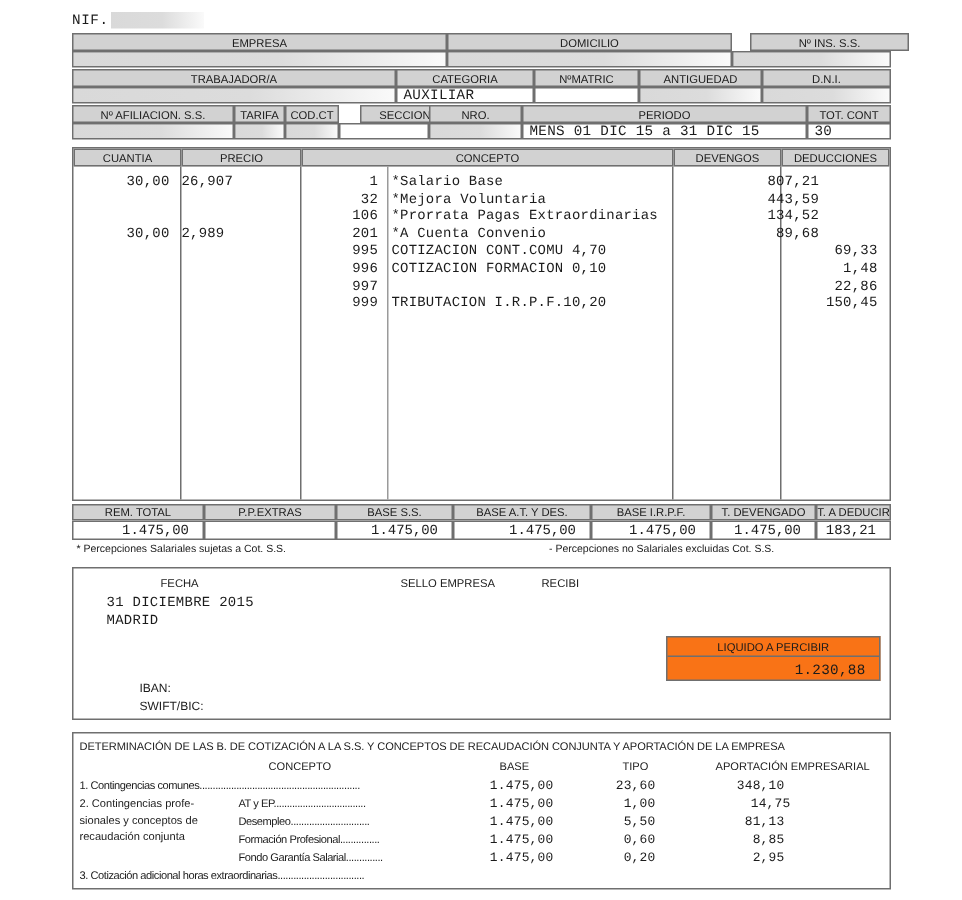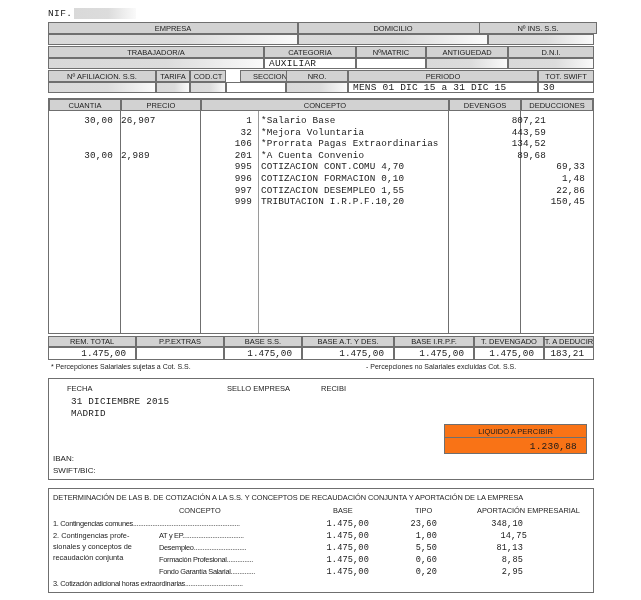--- a/index.html
+++ b/index.html
@@ -62,21 +62,21 @@
     box-sizing:border-box;background:#fff;display:flex;align-items:center;
     justify-content:flex-end;padding-right:9px;font-size:9.3px;overflow:hidden;}
 
   
   #foot-notes{position:absolute;left:0;top:363px;width:546px;height:12px;}
   #foot-notes span{position:absolute;top:0;font-size:7px;}
 
   
   #receipt{position:absolute;left:0;top:378px;width:546px;height:102px;
     border:1px solid #6f6f6f;box-sizing:border-box;background:#fff;}
-  #receipt .t{position:absolute;font-size:7.5px;}
+  #receipt .t{position:absolute;font-size:7.5px;margin-left:40px;}
   #receipt .m{position:absolute;font-size:9.3px;letter-spacing:.2px;}
   #liquido-box{position:absolute;left:395px;top:45px;width:143px;height:30px;
     border:1px solid #6f6f6f;box-sizing:border-box;background:#f97316;}
   #liquido-head{position:absolute;left:0;top:0;width:100%;height:13px;
     border-bottom:1px solid #6f6f6f;box-sizing:border-box;
     display:flex;align-items:center;justify-content:center;font-size:7.5px;}
   #liquido-val{position:absolute;left:0;top:13px;width:100%;height:16px;
     display:flex;align-items:center;justify-content:flex-end;
     padding-right:9px;box-sizing:border-box;font-size:9.5px;letter-spacing:.2px;}
 
@@ -96,21 +96,21 @@
 <div class="sheet">
 
   <div id="nif-line" class="mono">NIF.</div>
   <div id="nif-redact" class="redact"></div>
 
   <div id="hdr-block">
 
     <div class="r" style="top:0;">
       <div class="hdrcell c" style="left:0;width:250px;">EMPRESA</div>
       <div class="hdrcell c" style="left:250px;width:190px;">DOMICILIO</div>
-      <div class="hdrcell c" style="left:431px;width:118px;">Nº INS. S.S.</div>
+      <div class="hdrcell c" style="left:452px;width:106px;">Nº INS. S.S.</div>
     </div>
 
     <div class="r" style="top:12px;height:11px;">
       <div class="valcell c redact" style="left:0;width:250px;"></div>
       <div class="valcell c redact" style="left:250px;width:190px;"></div>
       <div class="valcell c redact" style="left:440px;width:106px;"></div>
     </div>
 
     <div class="r" style="top:24px;">
       <div class="hdrcell c" style="left:0;width:216px;">TRABAJADOR/A</div>
@@ -130,21 +130,21 @@
       <div class="valcell c redact" style="left:460px;width:86px;"></div>
     </div>
 
     <div class="r" style="top:48px;">
       <div class="hdrcell c" style="left:0;width:108px;">Nº AFILIACION. S.S.</div>
       <div class="hdrcell c" style="left:108px;width:34px;">TARIFA</div>
       <div class="hdrcell c" style="left:142px;width:36px;">COD.CT</div>
       <div class="hdrcell c" style="left:192px;width:60px;">SECCION</div>
       <div class="hdrcell c" style="left:238px;width:62px;">NRO.</div>
       <div class="hdrcell c" style="left:300px;width:190px;">PERIODO</div>
-      <div class="hdrcell c" style="left:490px;width:56px;">TOT. SWIFT</div>
+      <div class="hdrcell c" style="left:490px;width:56px;">TOT. CONT</div>
     </div>
 
     <div class="r" style="top:60px;height:11px;">
       <div class="valcell c redact" style="left:0;width:108px;"></div>
       <div class="valcell c redact" style="left:108px;width:34px;"></div>
       <div class="valcell c redact" style="left:142px;width:36px;"></div>
       <div class="valcell c" style="left:178px;width:60px;"></div>
       <div class="valcell c redact" style="left:238px;width:62px;"></div>
       <div class="valcell c" style="left:300px;width:190px;">
         <span class="val mono">MENS 01 DIC 15 a 31 DIC 15</span>
@@ -223,21 +223,20 @@
         <div class="f-code cellnum mono">996</div>
         <div class="f-concept cellnum mono"> COTIZACION FORMACION 0,10</div>
         <div class="f-dev cellnum mono"></div>
         <div class="f-ded cellnum mono">1,48</div>
       </div>
 
       <div class="line-row" style="top:73.6px;">
         <div class="f-cuantia cellnum mono"></div>
         <div class="f-precio cellnum mono"></div>
         <div class="f-code cellnum mono">997</div>
-        <div class="f-concept cellnum mono"> COTIZACION DESEMPLEO 1,55</div>
         <div class="f-dev cellnum mono"></div>
         <div class="f-ded cellnum mono">22,86</div>
       </div>
 
       <div class="line-row" style="top:85.2px;">
         <div class="f-cuantia cellnum mono"></div>
         <div class="f-precio cellnum mono"></div>
         <div class="f-code cellnum mono">999</div>
         <div class="f-concept cellnum mono"> TRIBUTACION I.R.P.F.10,20</div>
         <div class="f-dev cellnum mono"></div>

